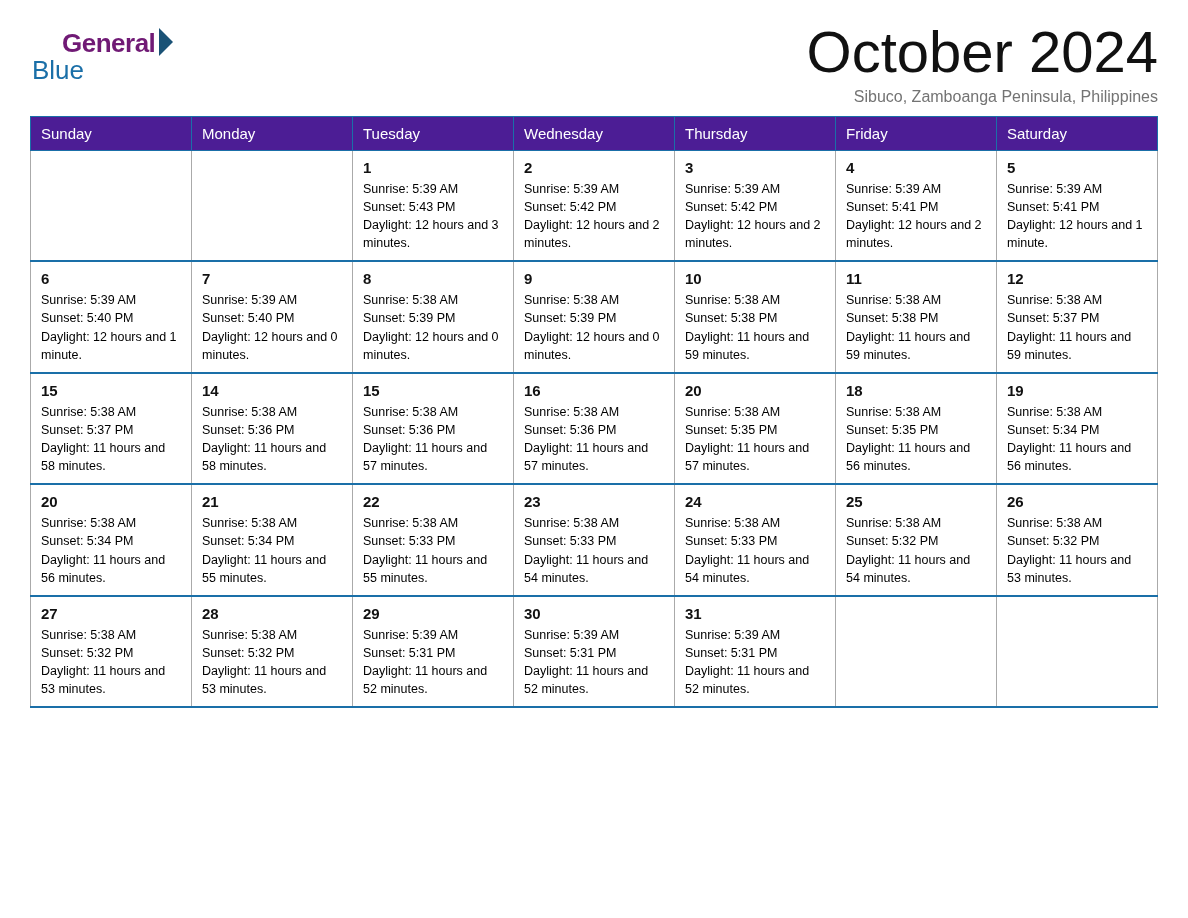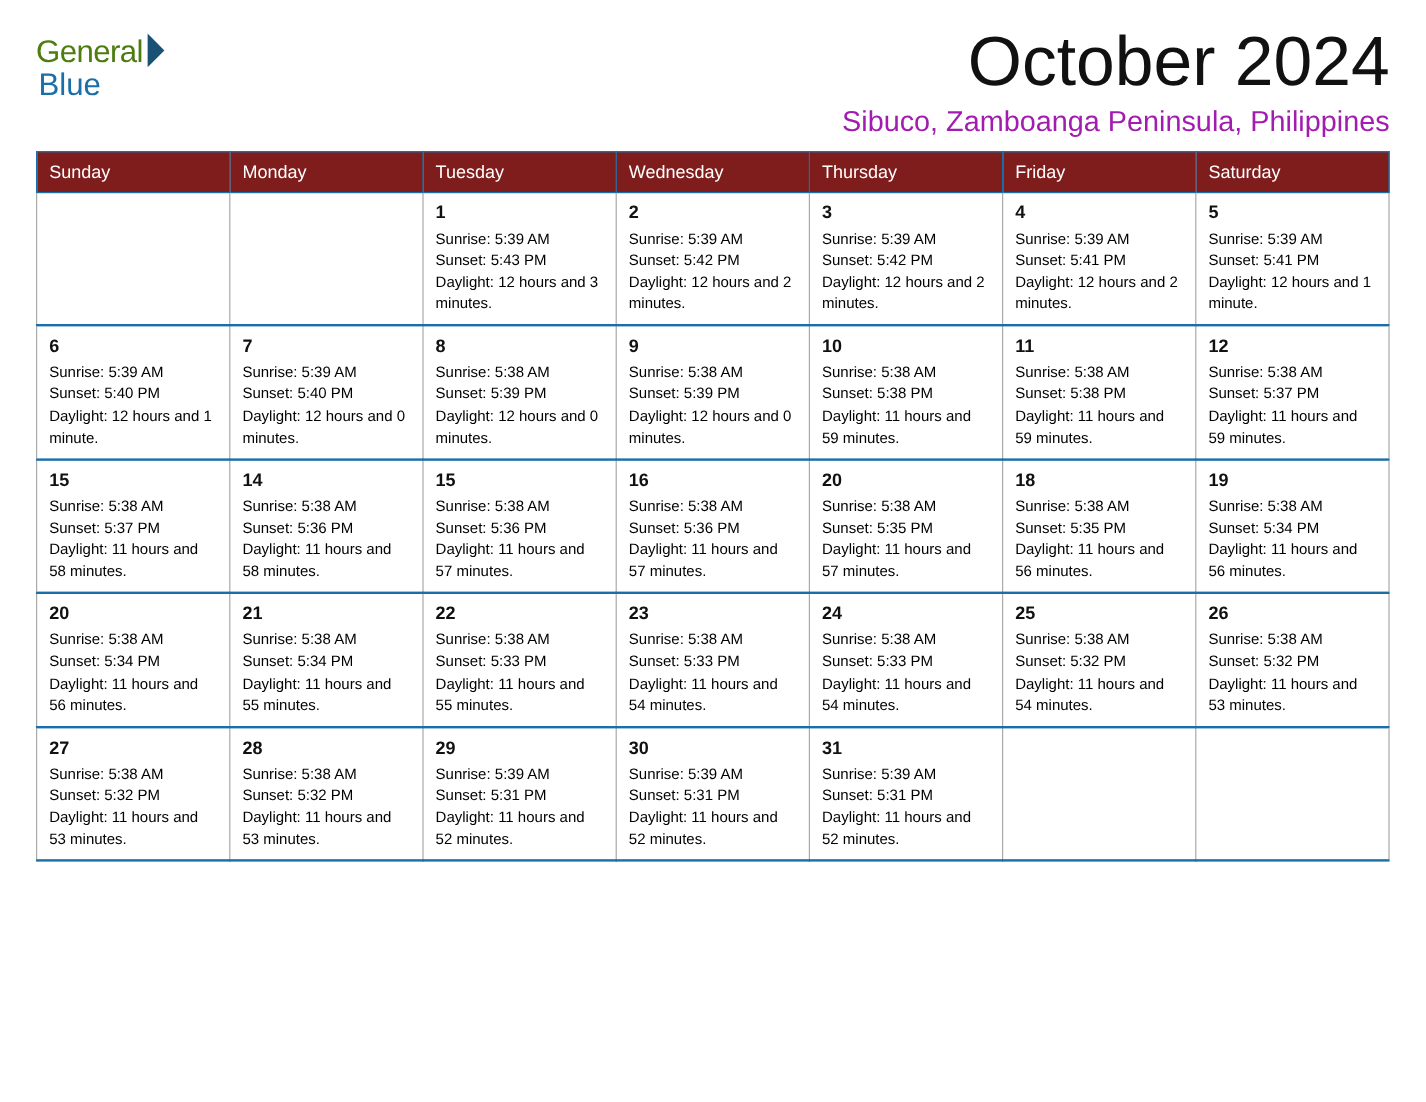--- a/index.html
+++ b/index.html
@@ -21,23 +21,24 @@
       flex-direction: column;
       align-items: flex-start;
       padding-top: 8px;
     }
     .logo-top {
       display: flex;
       align-items: center;
     }
     .logo-general {
       font-size: 26px;
-      font-weight: normal;
-      color: #4d7c0f;
+      font-weight: bold;
+      color: #701a75;
       letter-spacing: -0.5px;
+      margin-left: 32px;
     }
     .logo-arrow {
       width: 0;
       height: 0;
       border-left: 14px solid #1a5276;
       border-top: 14px solid transparent;
       border-bottom: 14px solid transparent;
       margin-left: 4px;
       margin-top: -4px;
     }
@@ -51,31 +52,31 @@
     .title-block {
       text-align: right;
     }
     .calendar-title {
       font-size: 58px;
       font-weight: 300;
       color: #111;
       line-height: 1.1;
     }
     .calendar-subtitle {
-      font-size: 24px;
-      color: #a21caf;
+      font-size: 16px;
+      color: #737373;
       margin-top: 4px;
     }
     table {
       width: 100%;
       border-collapse: collapse;
       margin-top: 10px;
     }
     thead tr th {
-      background-color: #7f1d1d;
+      background-color: #4c1d95;
       color: #fff;
       font-size: 15px;
       font-weight: normal;
       padding: 8px 10px;
       text-align: left;
       border: 1px solid #1a6fa8;
     }
     tbody tr td {
       border: 1px solid #aaa;
       vertical-align: top;

